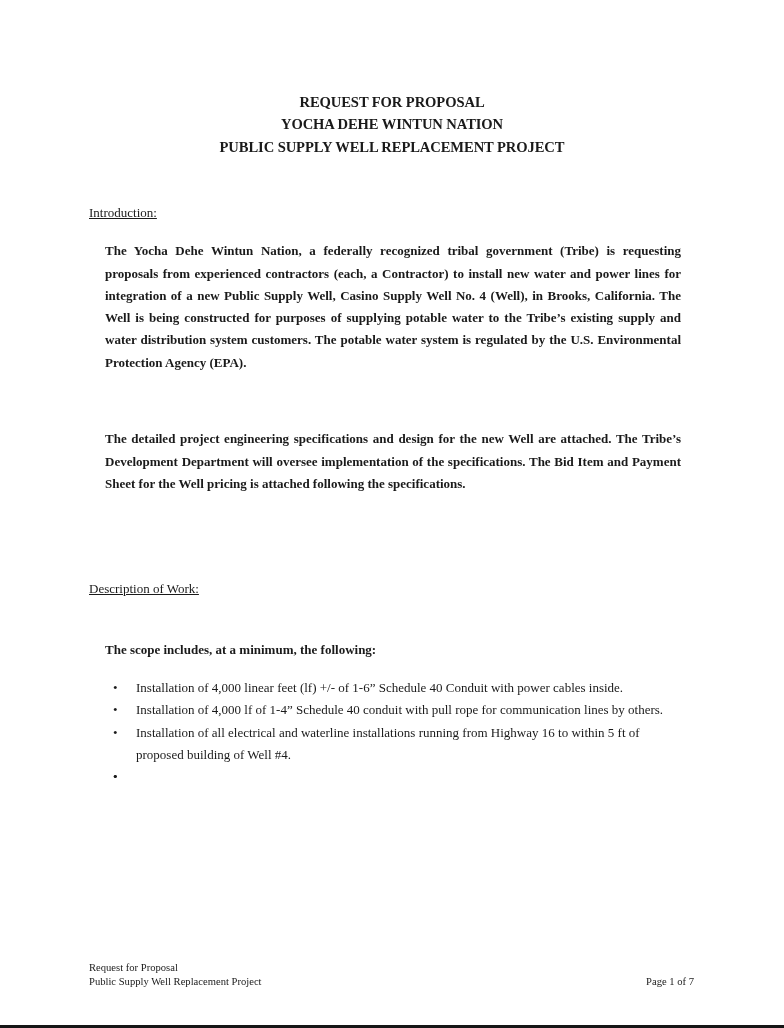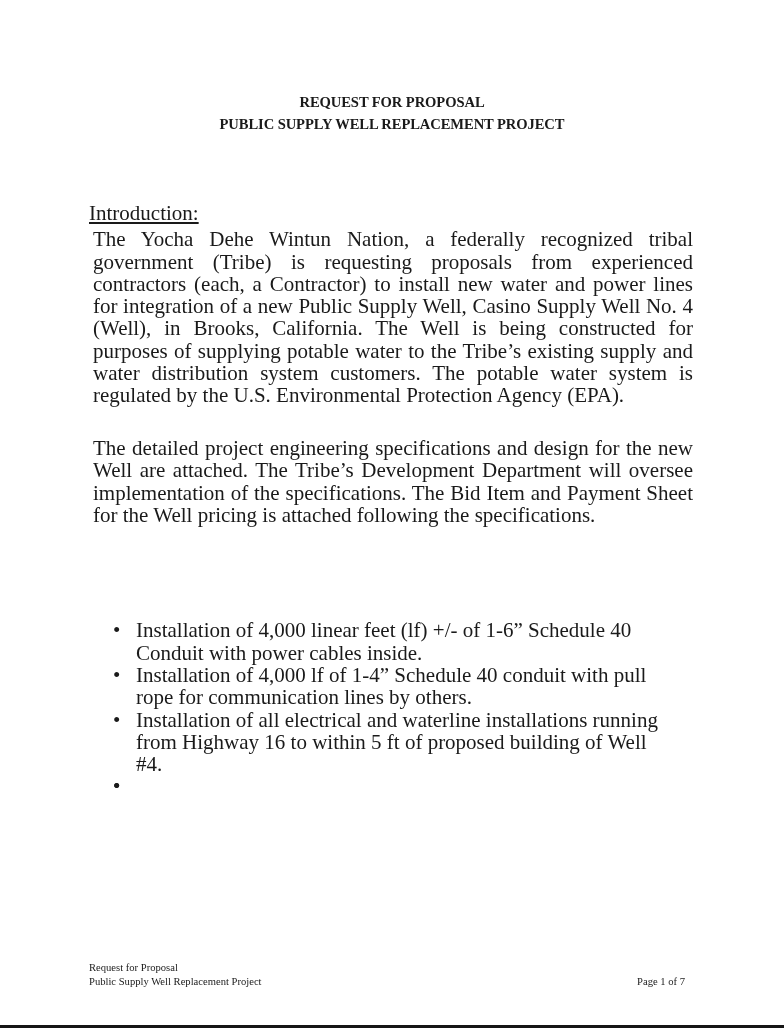--- a/index.html
+++ b/index.html
@@ -43,30 +43,31 @@
       font-size: 14.6px;
       line-height: 22.3px;
       letter-spacing: -0.1px;
       margin: 0;
     }
     .content {
       position: absolute;
       left: 89px;
       top: 202px;
       width: 608px;
-      font-size: 21px;
+      font-size: 13px;
       line-height: 22.3px;
     }
     .heading {
       text-decoration: underline;
       margin: 0;
     }
     .para {
       text-align: justify;
-      margin: 4px;
+      margin: 16px;
+      font-weight: bold;
     }
     .gap {
       height: 22.3px;
     }
     .bullets {
       list-style: none;
       margin: 0;
       padding: 0;
     }
     .bullet-item {
@@ -86,46 +87,49 @@
       top: 961px;
       width: 608px;
       font-size: 10.6px;
       line-height: 14px;
     }
     .footer-left {
       float: left;
     }
     .footer-right {
       position: absolute;
-      right: 12px;
+      right: 3px;
       top: 14px;
     }
     .footer-line { display: block; }
   </style>
 </head>
 <body>
 
 <div class="page">
 
   <div class="title-block">
     <p class="title-line">REQUEST FOR PROPOSAL</p>
+    <p class="title-line">YOCHA DEHE WINTUN NATION</p>
     <p class="title-line">PUBLIC SUPPLY WELL REPLACEMENT PROJECT</p>
   </div>
 
   <div class="content">
 
     <p class="heading">Introduction:</p>
     <p class="para">The Yocha Dehe Wintun Nation, a federally recognized tribal government (Tribe) is requesting proposals from experienced contractors (each, a Contractor) to install new water and power lines for integration of a new Public Supply Well, Casino Supply Well No. 4 (Well), in Brooks, California.  The Well is being constructed for purposes of supplying potable water to the Tribe’s existing supply and water distribution system customers.  The potable water system is regulated by the U.S. Environmental Protection Agency (EPA).</p>
     <div class="gap"></div>
     <p class="para">The detailed project engineering specifications and design for the new Well are attached.  The Tribe’s Development Department will oversee implementation of the specifications.  The Bid Item and Payment Sheet for the Well pricing is attached following the specifications.</p>
     <div class="gap"></div>
     <div class="gap"></div>
     <div class="gap"></div>
 
+    <p class="heading">Description of Work:</p>
     <div class="gap"></div>
+    <p class="para">The scope includes, at a minimum, the following:</p>
 
     <ul class="bullets">
       <li class="bullet-item">
         <span class="bullet-dot">•</span>
         <span>Installation of 4,000 linear feet (lf) +/- of 1-6” Schedule 40 Conduit with power cables inside.</span>
       </li>
       <li class="bullet-item">
         <span class="bullet-dot">•</span>
         <span>Installation of 4,000 lf of 1-4” Schedule 40 conduit with pull rope for communication lines by others.</span>
       </li>

